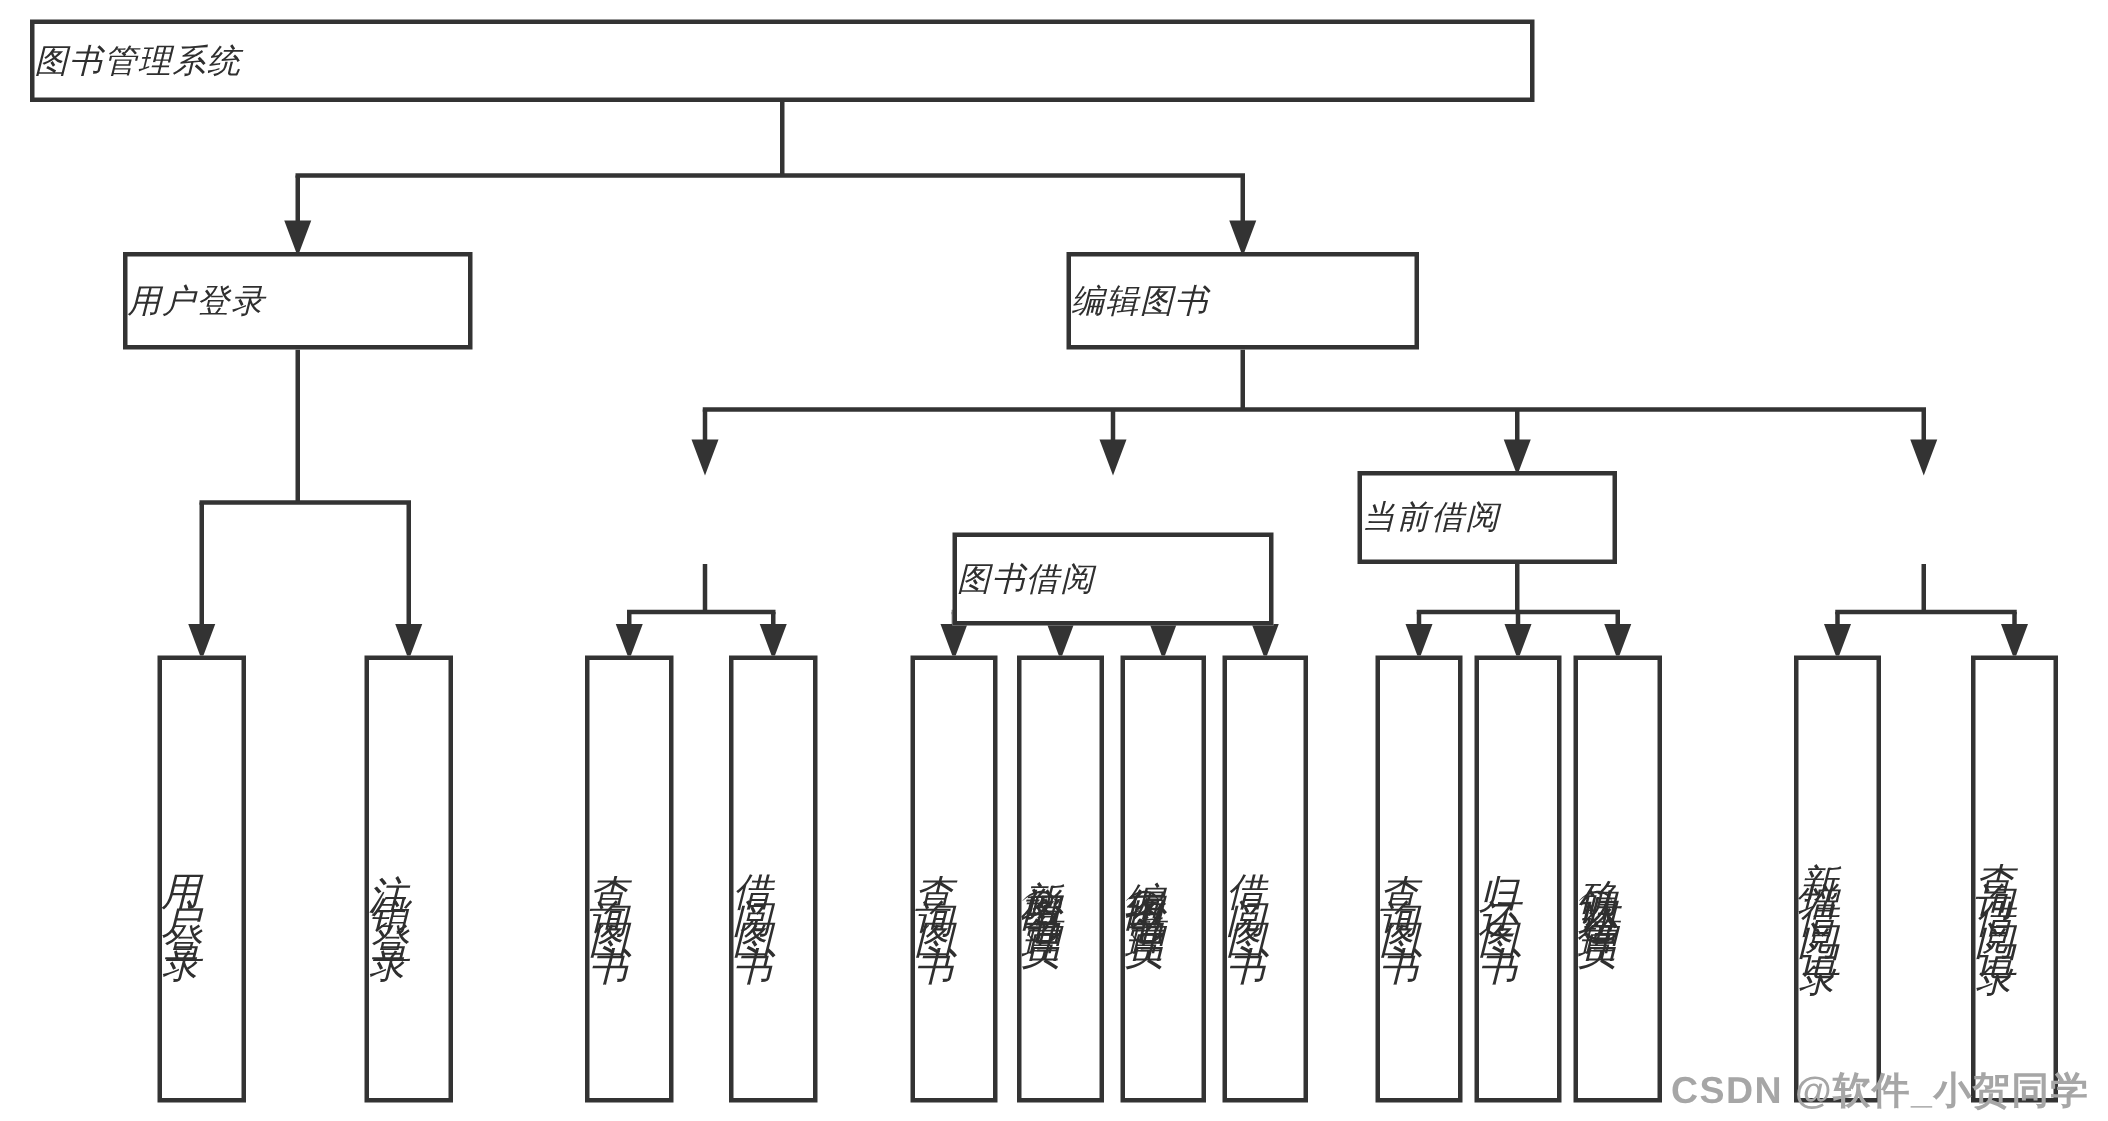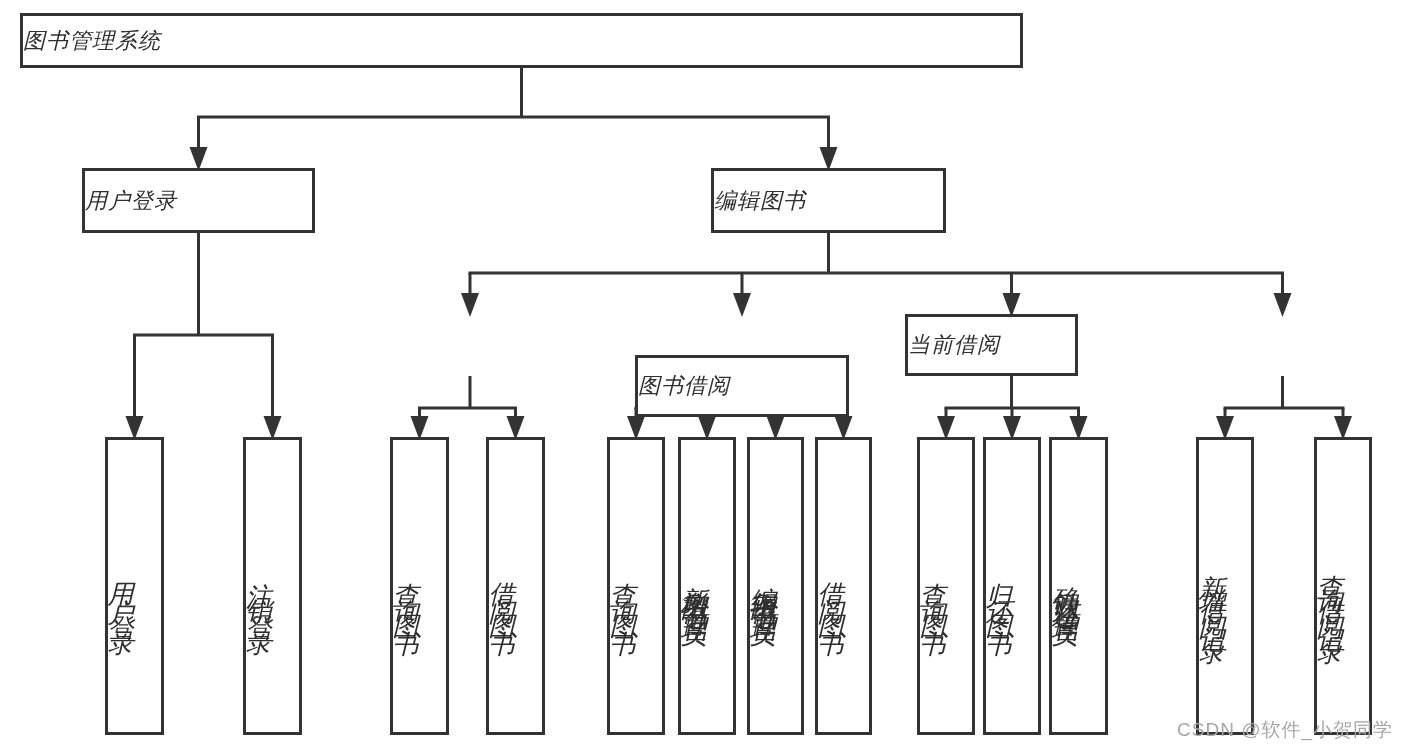--- a/index.html
+++ b/index.html
@@ -38,24 +38,25 @@
   .node.vertical .node-label {
     writing-mode: vertical-rl;
     text-orientation: mixed;
     font-size: 26px;
     line-height: 1;
   }
   #watermark {
     position: absolute;
     right: 12px;
     bottom: 4px;
-    font-size: 19px;
+    font-size: 25px;
     letter-spacing: 1px;
     z-index: 5;
     color: #a6a6a6;
+    font-weight: bold;
   }
 </style>
 </head>
 <body>
 
 <div id="canvas" style="width: 1405px; height: 747px; background: rgb(255, 255, 255); --line-color: #333333; --text-color: #2f2f2f; --box-bg: #ffffff;">
   <div id="watermark" style="color: rgb(166, 166, 166);">CSDN @软件_小贺同学</div>
 <svg width="1405" height="747" class="connector-layer">
       <line x1="521.5" y1="68" x2="521.5" y2="117" stroke="#333333" stroke-width="3"></line>
       <line x1="197" y1="117" x2="830" y2="117" stroke="#333333" stroke-width="3"></line>

